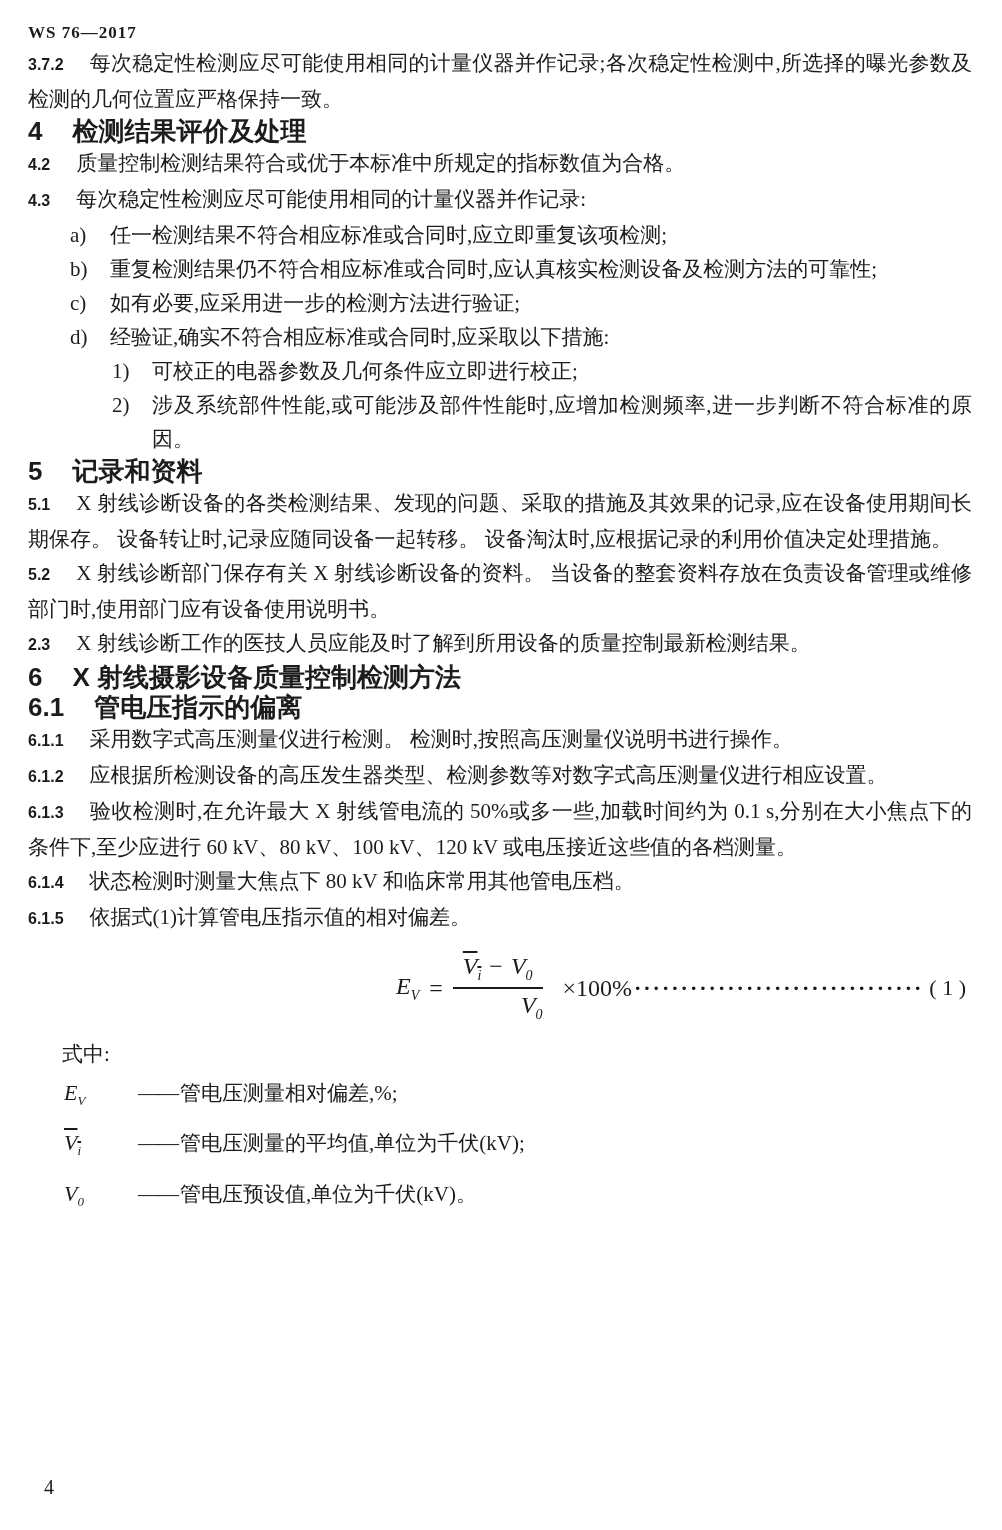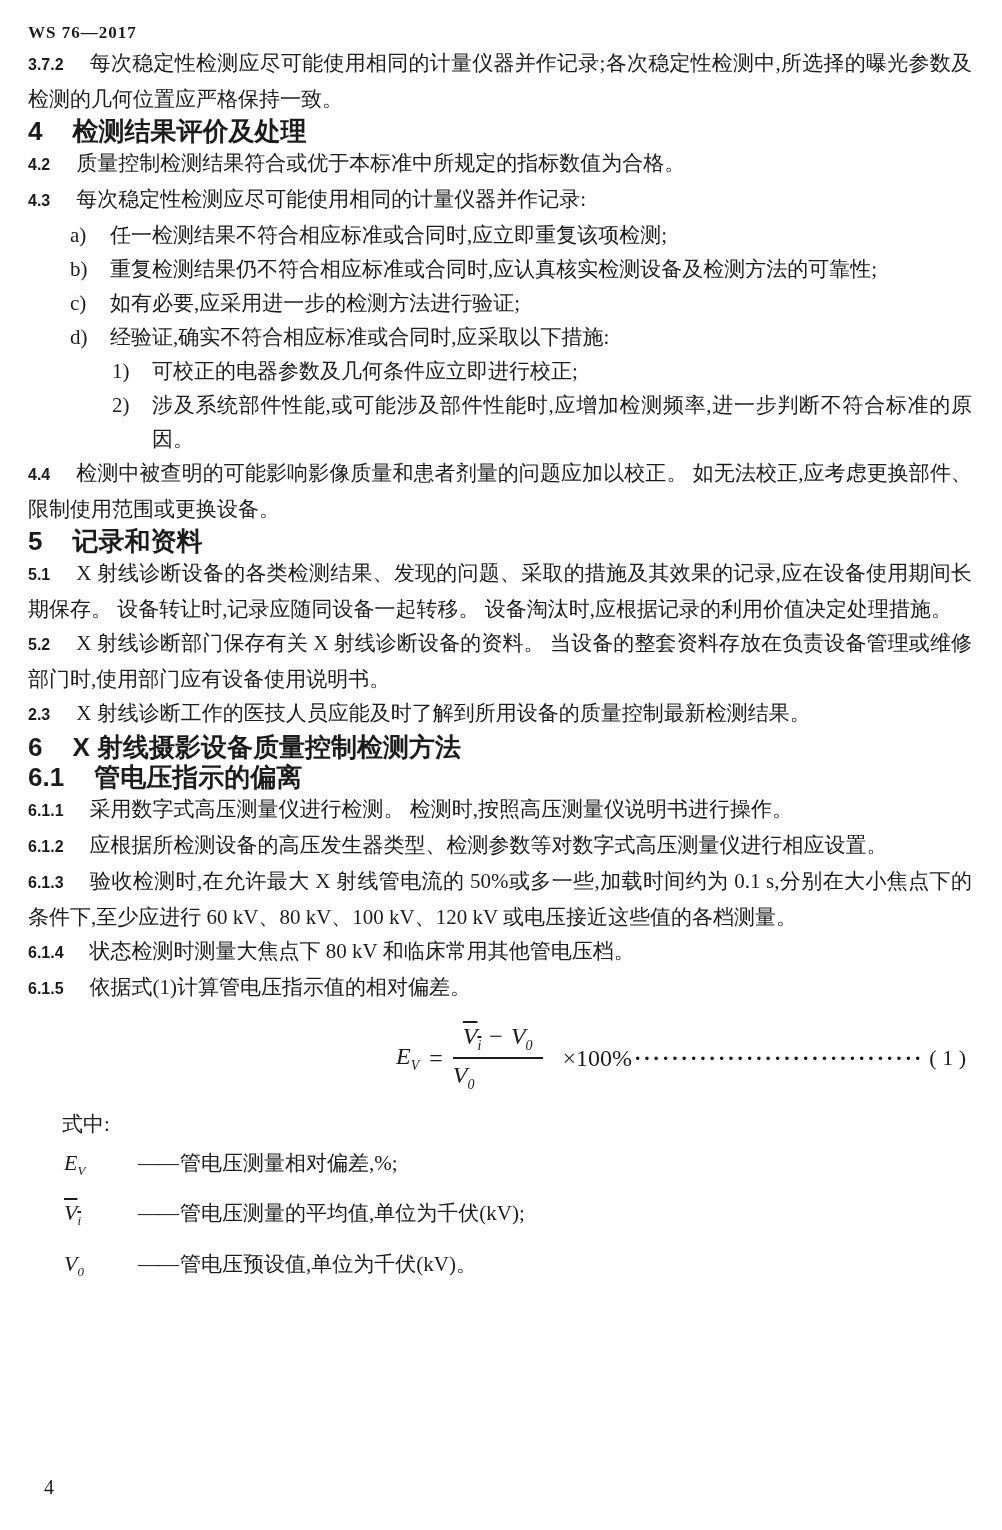--- a/index.html
+++ b/index.html
@@ -44,21 +44,21 @@
   .l2{padding-left:84px;}
   .l2 .mark{width:40px;}
 
   
   .formula-row{display:flex;align-items:center;margin:14px 6px 10px 0;height:76px;}
   .formula{display:flex;align-items:center;margin-left:368px;
     font-family:"Liberation Serif","DejaVu Serif",serif;font-size:24px;}
   .formula i{font-style:italic;}
   .formula sub{font-size:14px;font-style:italic;}
   .f-eq{margin:0 10px;}
-  .frac{display:inline-block;text-align:left;vertical-align:middle;}
+  .frac{display:inline-block;text-align:right;vertical-align:middle;}
   .frac-num{display:block;border-bottom:2px solid #1c1c1c;padding:0 10px 3px;}
   .frac-den{display:block;padding-top:3px;}
   .ovl{text-decoration:overline;}
   .minus{margin:0 8px;}
   .f-times{margin-left:20px;}
   .leader{flex:1;text-align:right;font-weight:bold;font-size:22px;
     letter-spacing:2px;white-space:nowrap;overflow:hidden;color:#1c1c1c;}
   .eq-no{margin-left:6px;font-size:22px;white-space:nowrap;}
 
   .where-label{margin:6px 0 0 34px;line-height:36px;}
@@ -107,21 +107,20 @@
 
   <div class="li l2">
       <span class="mark">1)</span>
       <span class="litext">可校正的电器参数及几何条件应立即进行校正;</span>
     </div>
   <div class="li l2">
       <span class="mark">2)</span>
       <span class="litext">涉及系统部件性能,或可能涉及部件性能时,应增加检测频率,进一步判断不符合标准的原因。</span>
     </div>
 
-  <p class="clause"><span class="cnum">4.4</span><span>检测中被查明的可能影响影像质量和患者剂量的问题应加以校正。 如无法校正,应考虑更换部件、限制使用范围或更换设备。</span></p>
 
   <h2 class="sec mt-h5"><span class="hnum">5</span><span>记录和资料</span></h2>
 
   <p class="clause mt-51"><span class="cnum">5.1</span><span>X 射线诊断设备的各类检测结果、发现的问题、采取的措施及其效果的记录,应在设备使用期间长期保存。 设备转让时,记录应随同设备一起转移。 设备淘汰时,应根据记录的利用价值决定处理措施。</span></p>
 
   <p class="clause"><span class="cnum">5.2</span><span>X 射线诊断部门保存有关 X 射线诊断设备的资料。 当设备的整套资料存放在负责设备管理或维修部门时,使用部门应有设备使用说明书。</span></p>
 
   <p class="clause"><span class="cnum">2.3</span><span>X 射线诊断工作的医技人员应能及时了解到所用设备的质量控制最新检测结果。</span></p>
 
   <h2 class="sec mt-h6"><span class="hnum">6</span><span>X 射线摄影设备质量控制检测方法</span></h2>

